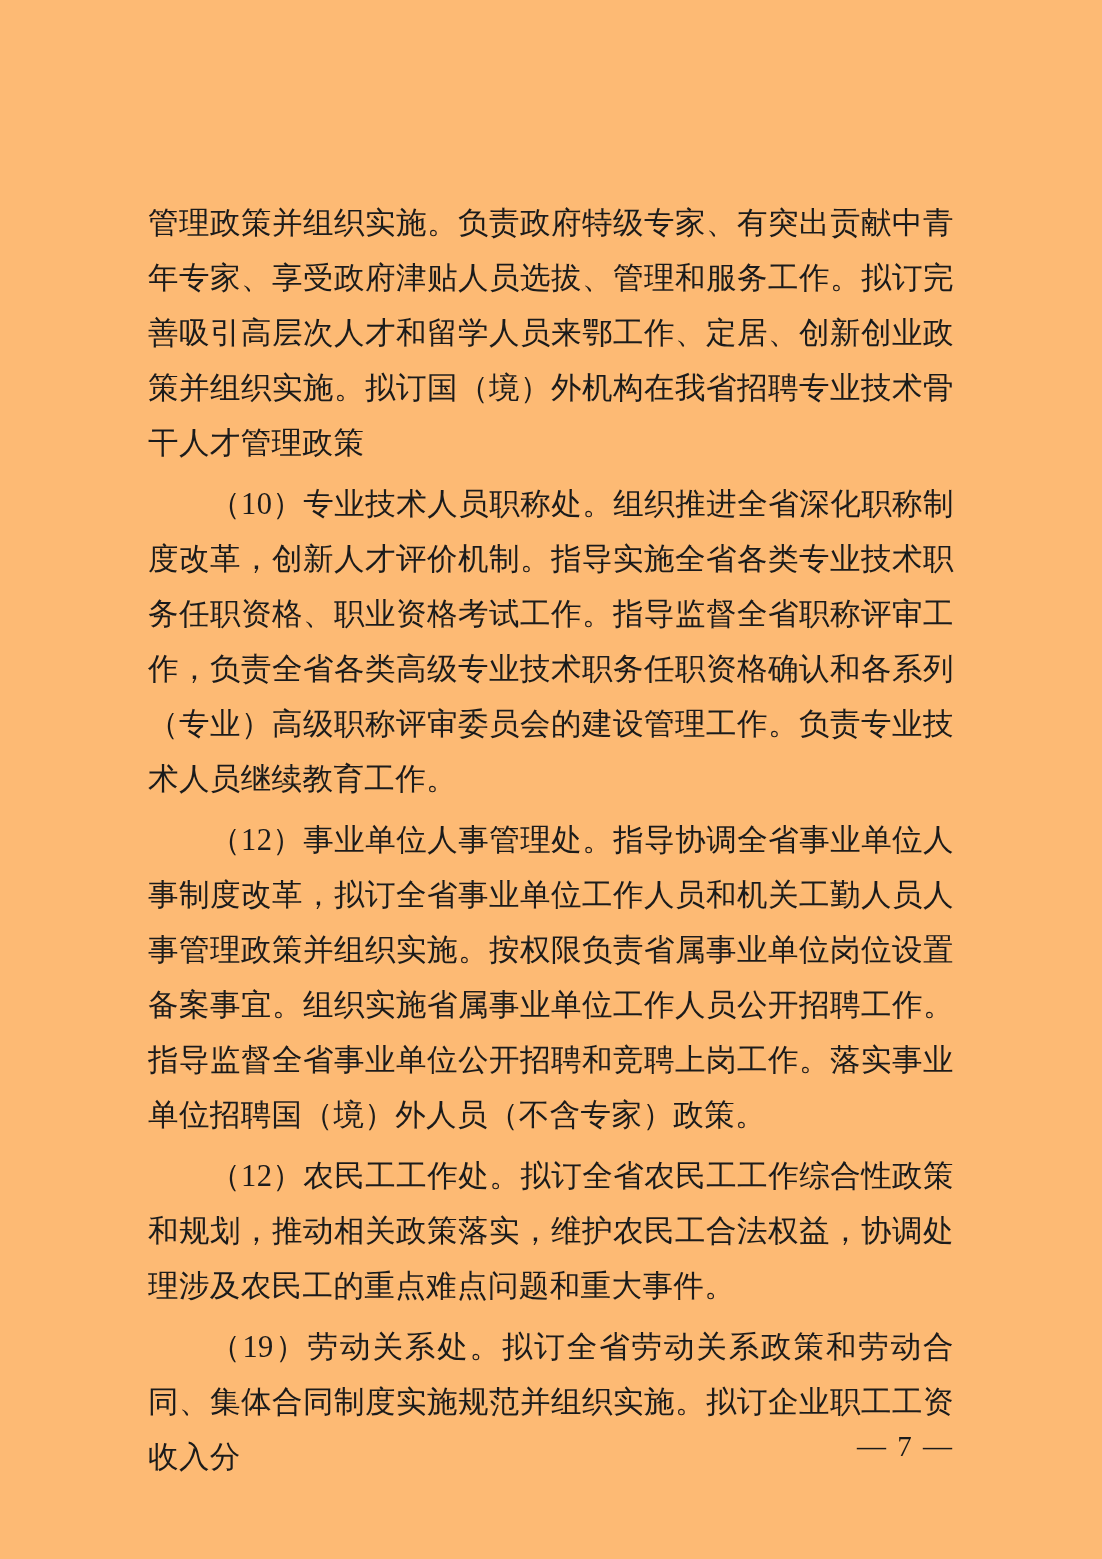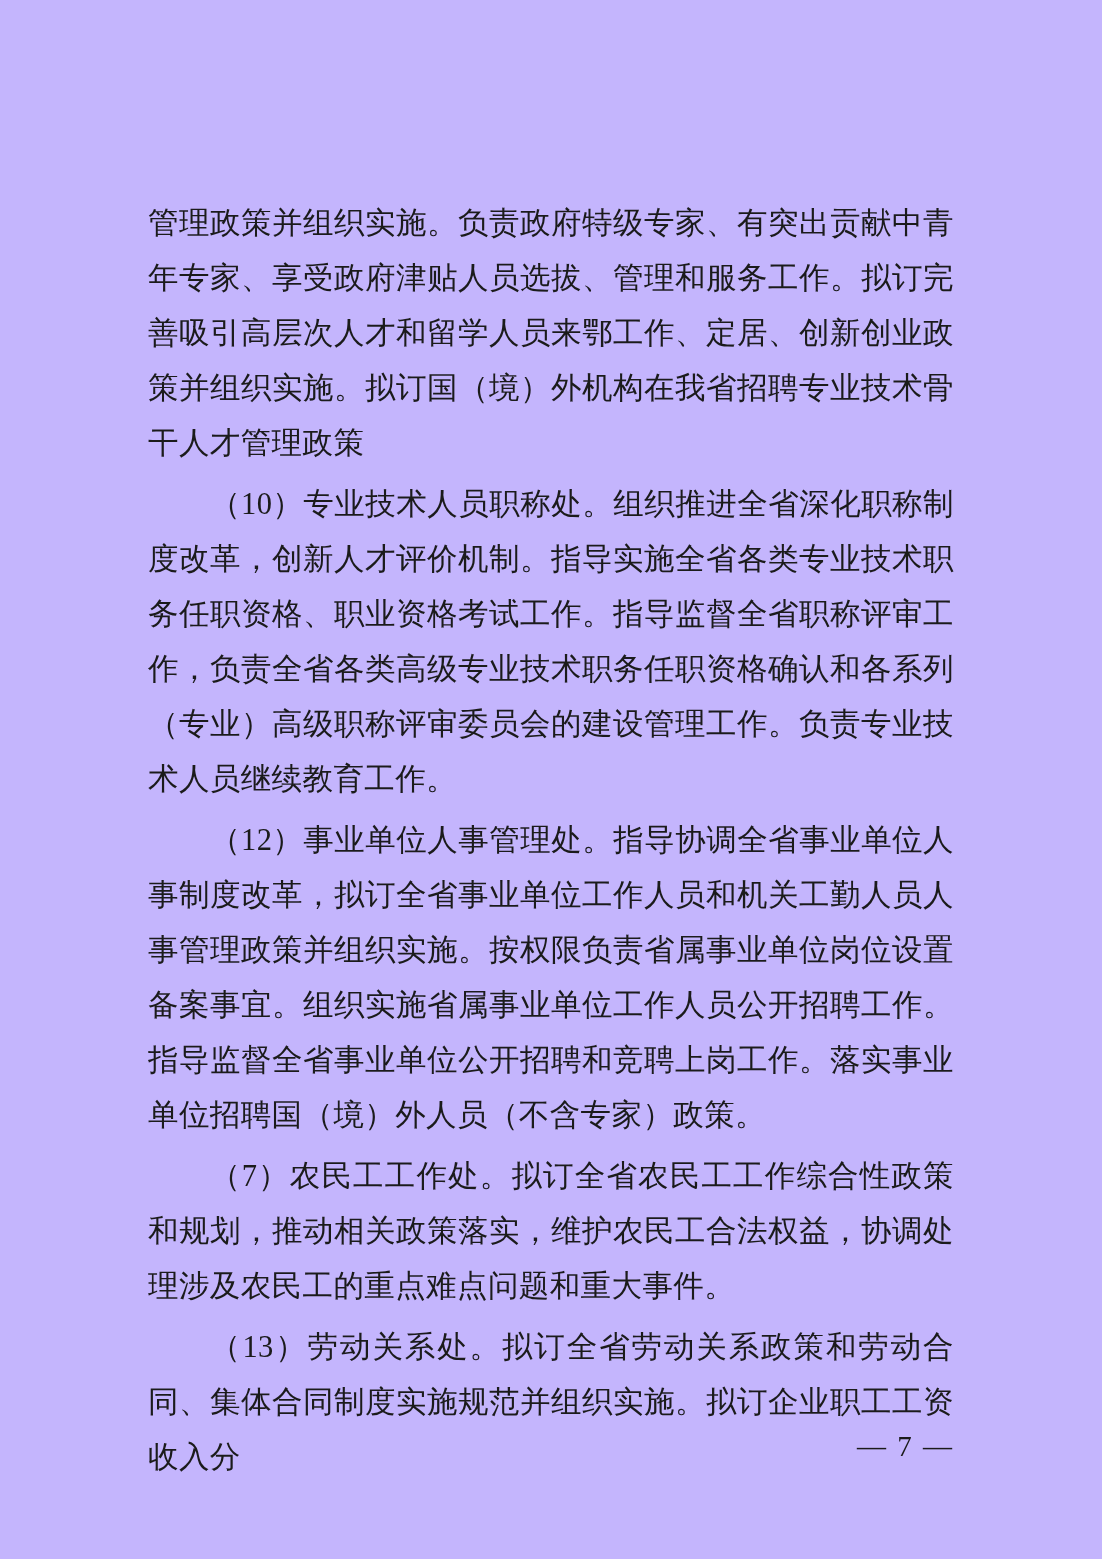--- a/index.html
+++ b/index.html
@@ -4,21 +4,21 @@
 <style>
   html, body {
     margin: 0;
     padding: 0;
     background: #ffffff;
   }
   .page {
     position: relative;
     width: 1102px;
     height: 1559px;
-    background: #c4b5fd;
+    background: #fdba74;
     overflow: hidden;
     font-family: "Liberation Serif", "DejaVu Serif", serif;
   }
   .content {
     position: absolute;
     left: 148px;
     top: 196px;
     width: 806px;
   }
   .para {
@@ -45,17 +45,17 @@
   }
 </style>
 </head>
 <body>
 
 <div class="page">
   <div class="content">
     <p class="para">管理政策并组织实施。负责政府特级专家、有突出贡献中青年专家、享受政府津贴人员选拔、管理和服务工作。拟订完善吸引高层次人才和留学人员来鄂工作、定居、创新创业政策并组织实施。拟订国（境）外机构在我省招聘专业技术骨干人才管理政策</p>
     <p class="para indent">（10）专业技术人员职称处。组织推进全省深化职称制度改革，创新人才评价机制。指导实施全省各类专业技术职务任职资格、职业资格考试工作。指导监督全省职称评审工作，负责全省各类高级专业技术职务任职资格确认和各系列（专业）高级职称评审委员会的建设管理工作。负责专业技术人员继续教育工作。</p>
     <p class="para indent">（12）事业单位人事管理处。指导协调全省事业单位人事制度改革，拟订全省事业单位工作人员和机关工勤人员人事管理政策并组织实施。按权限负责省属事业单位岗位设置备案事宜。组织实施省属事业单位工作人员公开招聘工作。指导监督全省事业单位公开招聘和竞聘上岗工作。落实事业单位招聘国（境）外人员（不含专家）政策。</p>
-    <p class="para indent">（7）农民工工作处。拟订全省农民工工作综合性政策和规划，推动相关政策落实，维护农民工合法权益，协调处理涉及农民工的重点难点问题和重大事件。</p>
-    <p class="para indent">（13）劳动关系处。拟订全省劳动关系政策和劳动合同、集体合同制度实施规范并组织实施。拟订企业职工工资收入分</p>
+    <p class="para indent">（12）农民工工作处。拟订全省农民工工作综合性政策和规划，推动相关政策落实，维护农民工合法权益，协调处理涉及农民工的重点难点问题和重大事件。</p>
+    <p class="para indent">（19）劳动关系处。拟订全省劳动关系政策和劳动合同、集体合同制度实施规范并组织实施。拟订企业职工工资收入分</p>
   </div>
   <div class="page-number">— 7 —</div>
 </div>
 
 </body></html>

